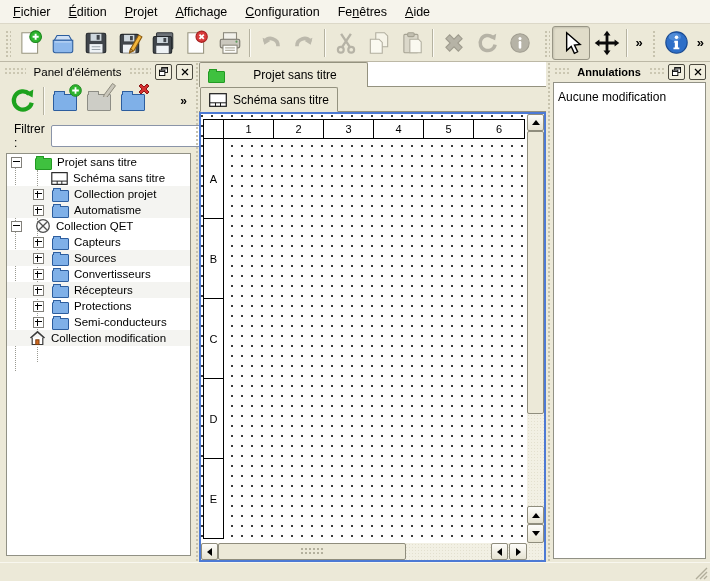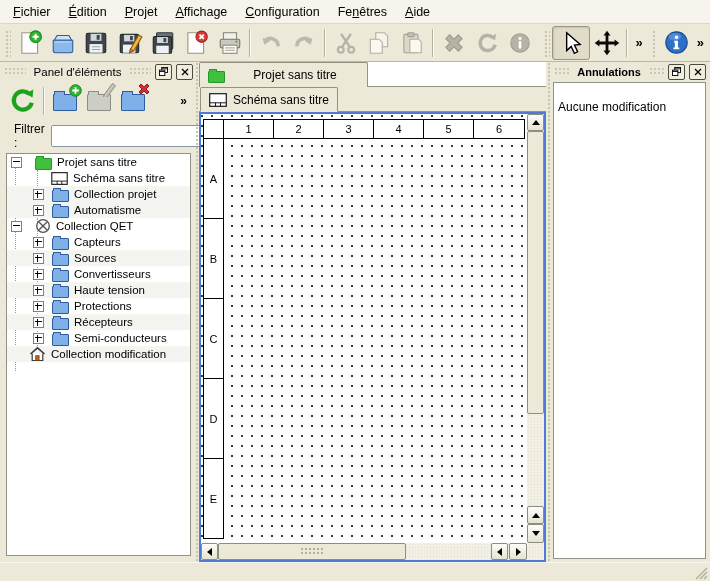--- a/index.html
+++ b/index.html
@@ -87,21 +87,21 @@
   .vscroll{position:absolute;right:0;top:0;width:17px;height:429px;background:#f2f0e4;
     background-image:radial-gradient(#e3e0cf 0.8px,transparent 1px);background-size:3px 3px;}
   .hscroll{position:absolute;left:0;bottom:0;width:343px;height:17px;background:#f2f0e4;
     background-image:radial-gradient(#e3e0cf 0.8px,transparent 1px);background-size:3px 3px;}
   .thumb{background:#ece9d8;border:1px solid #8f8d7d;border-radius:2px;box-sizing:border-box;position:absolute;
     display:flex;align-items:center;justify-content:center;}
   .grip-dots{width:24px;height:9px;
     background-image:radial-gradient(#b3b09d 1px,transparent 1.2px);background-size:4px 4px;}
   
   .undo-list{margin:1px 2px 0 1px;height:475px;background:#fff;border:1px solid #919185;overflow:hidden;}
-  .undo-item{padding:17px 4px;font-size:12px;}
+  .undo-item{padding:7px 4px;font-size:12px;}
   
   .splitter{position:absolute;top:62px;height:500px;
     background-image:radial-gradient(#c7c3ae 1px,transparent 1.2px);background-size:4px 4px;background-position:center;}
   
   .statusbar{position:absolute;left:0;top:562px;width:710px;height:19px;background:#ece9d8;border-top:1px solid #f8f7ef;}
   .grip{position:absolute;right:2px;bottom:2px;}
   svg{display:block;}
 </style>
 </head>
 <body>
@@ -399,35 +399,28 @@
           <span class="exp plus"></span>
           <span class="gap8"></span>
         <span class="folder f-blue"></span>
         <span class="lbl">Convertisseurs</span>
       </div>
       <div class="trow alt">
         <span style="flex:0 0 26px;"></span>
           <span class="exp plus"></span>
           <span class="gap8"></span>
         <span class="folder f-blue"></span>
-        <span class="lbl">Haute tension</span>
+        <span class="lbl">Récepteurs</span>
       </div>
       <div class="trow">
         <span style="flex:0 0 26px;"></span>
           <span class="exp plus"></span>
           <span class="gap8"></span>
         <span class="folder f-blue"></span>
         <span class="lbl">Protections</span>
-      </div>
-      <div class="trow alt">
-        <span style="flex:0 0 26px;"></span>
-          <span class="exp plus"></span>
-          <span class="gap8"></span>
-        <span class="folder f-blue"></span>
-        <span class="lbl">Récepteurs</span>
       </div>
       <div class="trow">
         <span style="flex:0 0 26px;"></span>
           <span class="exp plus"></span>
           <span class="gap8"></span>
         <span class="folder f-blue"></span>
         <span class="lbl">Semi-conducteurs</span>
       </div>
       <div class="trow alt">
         <span style="flex:0 0 22px;"></span>

